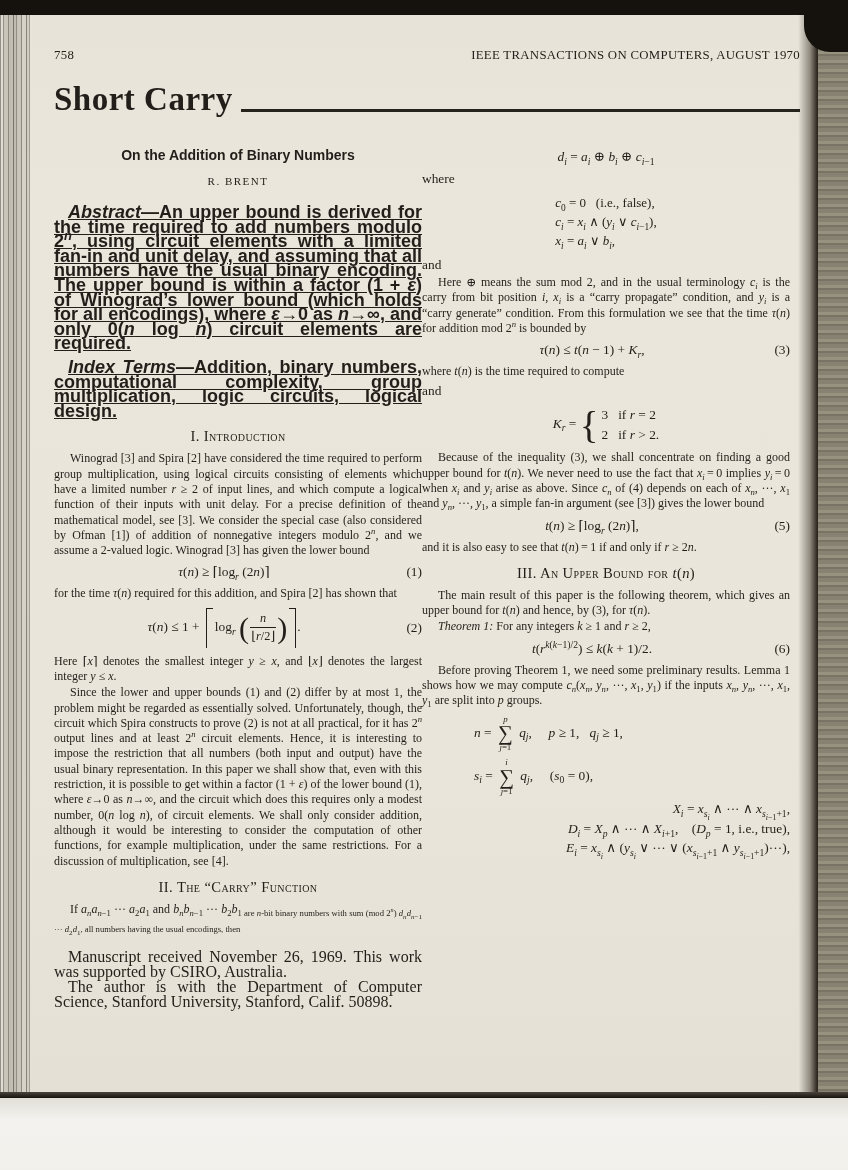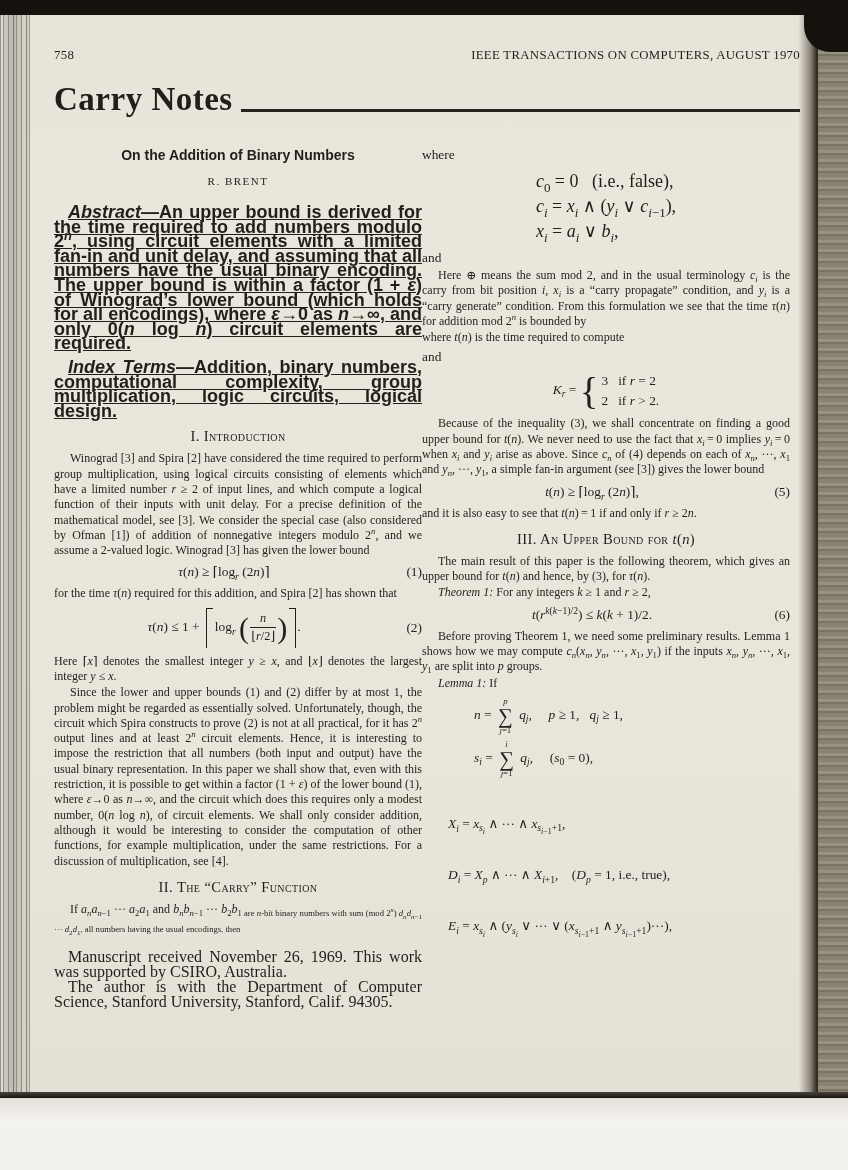--- a/index.html
+++ b/index.html
@@ -54,23 +54,23 @@
   .body{font-size:12px;line-height:15.3px;text-align:justify;margin-bottom:1px;}
   .ind{text-indent:16px;}
   .lbl{font-size:13.4px;margin:4px 0 2px;}
 
   .eq{display:flex;align-items:center;margin:6px 0;font-size:13.4px;}
   .eq .b{flex:1;text-align:center;}
   .eq .n{min-width:28px;text-align:right;}
   .eq.small{font-size:12.4px;}
   .eqgroup{text-align:center;margin:5px 0;}
   .eqgroup .inner{display:inline-block;text-align:left;}
-  .eqgroup .inner > div{margin:3px 4px;font-size:18px;}
+  .eqgroup .inner > div{margin:3px 4px;font-size:13px;}
   .eq.lind .b{text-align:left;padding-left:52px;}
-  .eq.lind2 .b{text-align:left;padding-left:26px;margin-top:32px;}
+  .eq.lind2 .b{text-align:right;padding-left:26px;}
   .eq.lind2{margin:3px 0;}
 
   sub,sup{line-height:0;}
   sub{font-size:72%;}
   sup{font-size:72%;}
   sub sub{font-size:82%;}
 
   .frac{display:inline-flex;flex-direction:column;text-align:center;vertical-align:middle;
     line-height:1.2;font-size:92%;margin:0 1px;}
   .fnum{border-bottom:1px solid var(--ink);padding:0 6px 1px;}
@@ -103,21 +103,21 @@
   <div class="below-page"></div>
 
   <div class="content">
 
     <div class="pg-header">
       <span>758</span>
       <span>IEEE TRANSACTIONS ON COMPUTERS, AUGUST 1970</span>
     </div>
 
     <div class="banner">
-      <h1>Carry Notes</h1>
+      <h1>Short Carry</h1>
       <div class="banner-rule"></div>
     </div>
 
     <div class="cols">
 
       <div class="col">
         <h2 class="title">On the Addition of Binary Numbers</h2>
         <div class="author">R. BRENT</div>
 
         <p class="abstract"><span class="ai">Abstract</span><span>—An upper bound is derived for the time required to add numbers modulo 2<sup><i>n</i></sup>, using circuit elements with a limited fan-in and unit delay, and assuming that all numbers have the usual binary encoding. The upper bound is within a factor (1 + <i>ε</i>) of Winograd’s lower bound (which holds for all encodings), where <i>ε</i>→0 as <i>n</i>→∞, and only 0(<i>n</i> log <i>n</i>) circuit elements are required.</span></p>
@@ -142,41 +142,48 @@
           </div>
 
         <p class="body">Here ⌈<i>x</i>⌉ denotes the smallest integer <i>y</i> ≥ <i>x</i>, and ⌊<i>x</i>⌋ denotes the largest integer <i>y</i> ≤ <i>x</i>.</p>
         <p class="body ind">Since the lower and upper bounds (1) and (2) differ by at most 1, the problem might be regarded as essentially solved. Unfortunately, though, the circuit which Spira constructs to prove (2) is not at all practical, for it has 2<sup><i>n</i></sup> output lines and at least 2<sup><i>n</i></sup> circuit elements. Hence, it is interesting to impose the restriction that all numbers (both input and output) have the usual binary representation. In this paper we shall show that, even with this restriction, it is possible to get within a factor (1 + <i>ε</i>) of the lower bound (1), where <i>ε</i>→0 as <i>n</i>→∞, and the circuit which does this requires only a modest number, 0(<i>n</i> log <i>n</i>), of circuit elements. We shall only consider addition, although it would be interesting to consider the computation of other functions, for example multiplication, under the same restrictions. For a discussion of multiplication, see [4].</p>
 
         <h3 class="schead">II. The “Carry” Function</h3>
         <p class="body ind">If <i>a</i><sub><i>n</i></sub><i>a</i><sub><i>n</i>−1</sub> ··· <i>a</i><sub>2</sub><i>a</i><sub>1</sub> and <i>b</i><sub><i>n</i></sub><i>b</i><sub><i>n</i>−1</sub> ··· <i>b</i><sub>2</sub><i>b</i><sub>1 are <i>n</i>-bit binary numbers with sum (mod 2<sup><i>n</i></sup>) <i>d</i><sub><i>n</i></sub><i>d</i><sub><i>n</i>−1</sub> ··· <i>d</i><sub>2</sub><i>d</i><sub>1</sub>, all numbers having the usual encodings, then</sub></p>
 
         <div class="footnote">
           <p>Manuscript received November 26, 1969. This work was supported by CSIRO, Australia.</p>
-          <p>The author is with the Department of Computer Science, Stanford University, Stanford, Calif. 94305.</p>
+          <p>The author is with the Department of Computer Science, Stanford University, Stanford, Calif. 50898.</p>
         </div>
       </div>
 
       <div class="col">
+        <div class="eq">
+            <span class="b"><i>d</i><sub><i>i</i></sub> = <i>a</i><sub><i>i</i></sub> ⊕ <i>b</i><sub><i>i</i></sub> ⊕ <i>c</i><sub><i>i</i>−1</sub></span>
+          </div>
 
         <p class="lbl">where</p>
 
         <div class="eqgroup">
           <div class="inner">
             <div><i>c</i><sub>0</sub> = 0&nbsp;&nbsp;&nbsp;(i.e., false),</div>
             <div><i>c</i><sub><i>i</i></sub> = <i>x</i><sub><i>i</i></sub> ∧ (<i>y</i><sub><i>i</i></sub> ∨ <i>c</i><sub><i>i</i>−1</sub>),</div>
             <div><i>x</i><sub><i>i</i></sub> = <i>a</i><sub><i>i</i></sub> ∨ <i>b</i><sub><i>i</i></sub>,</div>
           </div>
         </div>
 
         <p class="lbl">and</p>
 
 
         <p class="body ind">Here ⊕ means the sum mod 2, and in the usual terminology <i>c</i><sub><i>i</i></sub> is the carry from bit position <i>i</i>, <i>x</i><sub><i>i</i></sub> is a “carry propagate” condition, and <i>y</i><sub><i>i</i></sub> is a “carry generate” condition. From this formulation we see that the time <i>τ</i>(<i>n</i>) for addition mod 2<sup><i>n</i></sup> is bounded by</p>
 
+        <div class="eq">
+            <span class="b"><i>τ</i>(<i>n</i>) ≤ <i>t</i>(<i>n</i> − 1) + <i>K</i><sub><i>r</i></sub>,</span>
+            <span class="n">(3)</span>
+          </div>
 
         <p class="body">where <i>t</i>(<i>n</i>) is the time required to compute</p>
 
 
         <p class="lbl">and</p>
 
         <div class="eq">
             <span class="b"><i>K</i><sub><i>r</i></sub> = <span class="brace">{</span><span class="cases">
                 <span>3&nbsp;&nbsp;&nbsp;if <i>r</i> = 2</span>
                 <span>2&nbsp;&nbsp;&nbsp;if <i>r</i> &gt; 2.</span>
@@ -196,21 +203,20 @@
 
         <p class="body ind">The main result of this paper is the following theorem, which gives an upper bound for <i>t</i>(<i>n</i>) and hence, by (3), for <i>τ</i>(<i>n</i>).</p>
         <p class="body ind"><i>Theorem 1:</i> For any integers <i>k</i> ≥ 1 and <i>r</i> ≥ 2,</p>
 
         <div class="eq">
             <span class="b"><i>t</i>(<i>r</i><sup><i>k</i>(<i>k</i>−1)/2</sup>) ≤ <i>k</i>(<i>k</i> + 1)/2.</span>
             <span class="n">(6)</span>
           </div>
 
         <p class="body ind">Before proving Theorem 1, we need some preliminary results. Lemma 1 shows how we may compute <i>c</i><sub><i>n</i></sub>(<i>x</i><sub><i>n</i></sub>, <i>y</i><sub><i>n</i></sub>, ···, <i>x</i><sub>1</sub>, <i>y</i><sub>1</sub>) if the inputs <i>x</i><sub><i>n</i></sub>, <i>y</i><sub><i>n</i></sub>, ···, <i>x</i><sub>1</sub>, <i>y</i><sub>1</sub> are split into <i>p</i> groups.</p>
-        <p class="body ind"><i>Lemma 1:</i> If</p>
 
         <div class="eq lind">
             <span class="b"><i>n</i> = <span class="sum">
                 <span class="sx"><i>p</i></span>
                 <span class="sg">∑</span>
                 <span class="sx"><i>j</i>=1</span>
               </span> <i>q</i><sub><i>j</i></sub>,&nbsp;&nbsp;&nbsp;&nbsp;&nbsp;<i>p</i> ≥ 1,&nbsp;&nbsp;&nbsp;<i>q</i><sub><i>j</i></sub> ≥ 1,</span>
           </div>
         <div class="eq lind">
             <span class="b"><i>s</i><sub><i>i</i></sub> = <span class="sum">

